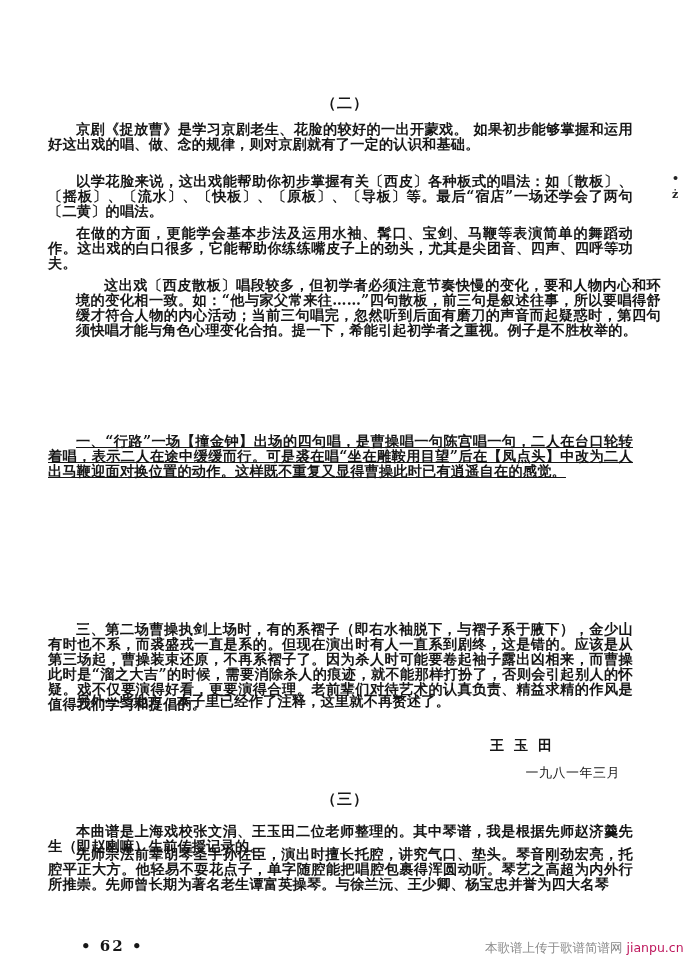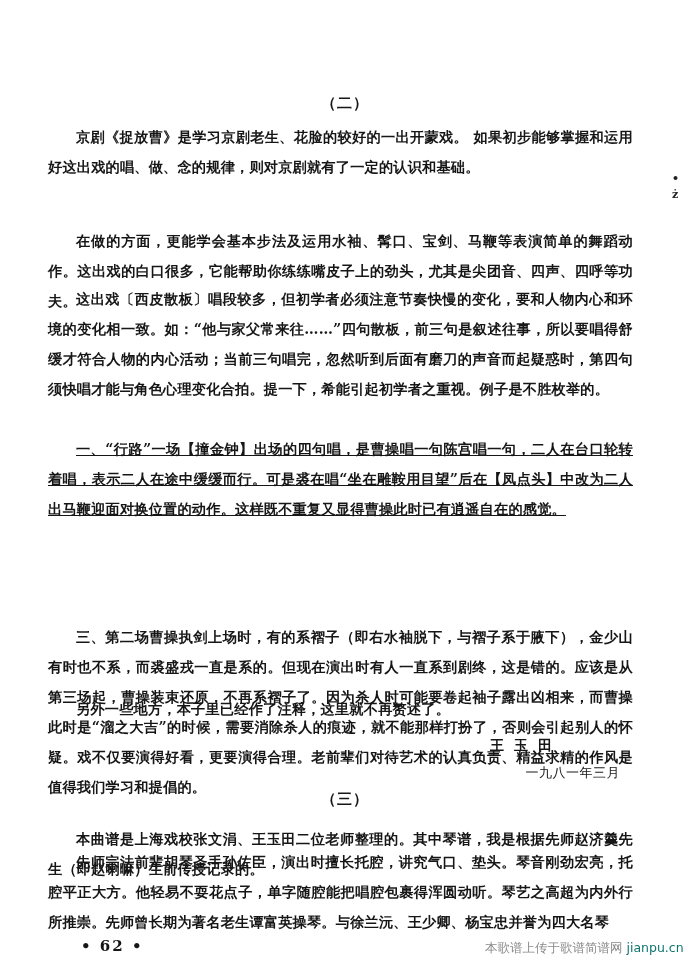--- a/index.html
+++ b/index.html
@@ -7,56 +7,57 @@
       width: 690px; height: 965px; background: #ffffff; position: relative; overflow: hidden;
       font-family: "DejaVu Serif", "Liberation Serif", serif; color: #161616;
     }
     .page { position: absolute; left: 0; top: 0; width: 690px; height: 965px; }
     .section-heading {
       position: absolute; left: 0; width: 690px; text-align: center;
       font-size: 15px; font-weight: bold; letter-spacing: 1px;
     }
     .para {
       position: absolute; left: 48px; width: 585px;
-      font-size: 14.2px; line-height: 30px; font-weight: bold;
+      font-size: 14.2px; line-height: 15px; font-weight: bold;
       text-align: justify; text-indent: 28px; margin: 0;
       letter-spacing: 0.2px;
     }
     .signature {
       position: absolute; left: 490px; width: 120px; text-align: left;
       font-size: 14px; font-weight: bold; letter-spacing: 10px;
     }
     .date {
       position: absolute; left: 480px; width: 140px; text-align: right;
       font-size: 13px; letter-spacing: 0.5px;
     }
     .page-number {
       position: absolute; left: 34px; top: 937px; font-size: 15px; font-weight: bold;
       letter-spacing: 2px;
       margin-left: 47px;
     }
     .watermark {
       position: absolute; left: 485px; top: 940px; font-size: 12.5px; color: #8a8a8a;
       font-family: "DejaVu Sans", "Liberation Sans", sans-serif; white-space: nowrap;
     }
-    .watermark .site { color: #0f766e; }
+    .watermark .site { color: #be185d; }
     .margin-mark {
       position: absolute; font-size: 11px; color: #222; font-weight: bold;
     }
   </style>
 </head>
 <body>
 
 <div class="page">
 
   <div class="section-heading" style="top:94px;">（二）</div>
 
   <p class="para" style="top:122px;">京剧《捉放曹》是学习京剧老生、花脸的较好的一出开蒙戏。 如果初步能够掌握和运用好这出戏的唱、做、念的规律，则对京剧就有了一定的认识和基础。</p>
+  <p class="para" style="top:174px;">以学花脸来说，这出戏能帮助你初步掌握有关〔西皮〕各种板式的唱法：如〔散板〕、〔摇板〕、〔流水〕、〔快板〕、〔原板〕、〔导板〕等。最后“宿店”一场还学会了两句〔二黄〕的唱法。</p>
   <p class="para" style="top:226px;">在做的方面，更能学会基本步法及运用水袖、髯口、宝剑、马鞭等表演简单的舞蹈动作。这出戏的白口很多，它能帮助你练练嘴皮子上的劲头，尤其是尖团音、四声、四呼等功夫。</p>
-  <p class="para" style="top:284px;">这出戏〔西皮散板〕唱段较多，但初学者必须注意节奏快慢的变化，要和人物内心和环境的变化相一致。如：“他与家父常来往……”四句散板，前三句是叙述往事，所以要唱得舒缓才符合人物的内心活动；当前三句唱完，忽然听到后面有磨刀的声音而起疑惑时，第四句须快唱才能与角色心理变化合拍。提一下，希能引起初学者之重视。例子是不胜枚举的。</p>
+  <p class="para" style="top:278px;margin-left:28px;">这出戏〔西皮散板〕唱段较多，但初学者必须注意节奏快慢的变化，要和人物内心和环境的变化相一致。如：“他与家父常来往……”四句散板，前三句是叙述往事，所以要唱得舒缓才符合人物的内心活动；当前三句唱完，忽然听到后面有磨刀的声音而起疑惑时，第四句须快唱才能与角色心理变化合拍。提一下，希能引起初学者之重视。例子是不胜枚举的。</p>
   <p class="para" style="top:434px;text-decoration:underline;">一、“行路”一场【撞金钟】出场的四句唱，是曹操唱一句陈宫唱一句，二人在台口轮转着唱，表示二人在途中缓缓而行。可是裘在唱“坐在雕鞍用目望”后在【凤点头】中改为二人出马鞭迎面对换位置的动作。这样既不重复又显得曹操此时已有逍遥自在的感觉。</p>
   <p class="para" style="top:622px;">三、第二场曹操执剑上场时，有的系褶子（即右水袖脱下，与褶子系于腋下），金少山有时也不系，而裘盛戎一直是系的。但现在演出时有人一直系到剧终，这是错的。应该是从第三场起，曹操装束还原，不再系褶子了。因为杀人时可能要卷起袖子露出凶相来，而曹操此时是“溜之大吉”的时候，需要消除杀人的痕迹，就不能那样打扮了，否则会引起别人的怀疑。戏不仅要演得好看，更要演得合理。老前辈们对待艺术的认真负责、精益求精的作风是值得我们学习和提倡的。</p>
   <p class="para" style="top:694px;">另外一些地方，本子里已经作了注释，这里就不再赘述了。</p>
 
   <div class="signature" style="top:737px;">王玉田</div>
   <div class="date" style="top:764px;">一九八一年三月</div>
 
   <div class="section-heading" style="top:790px;">（三）</div>
 
   <p class="para" style="top:824px;">本曲谱是上海戏校张文涓、王玉田二位老师整理的。其中琴谱，我是根据先师赵济羹先生（即赵喇嘛）生前传授记录的。</p>

